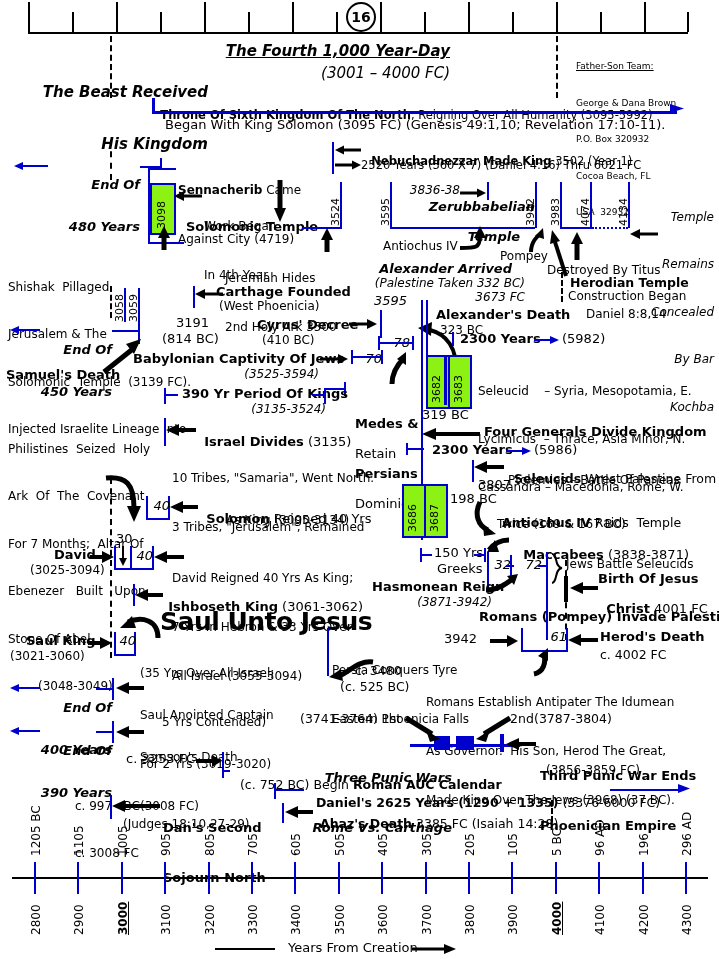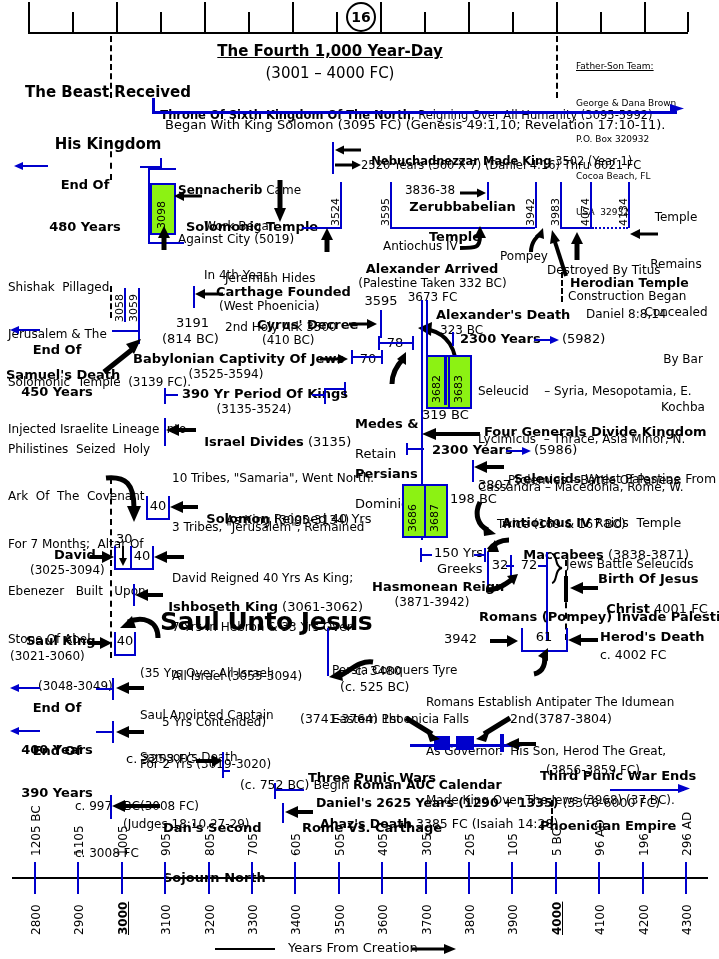--- a/index.html
+++ b/index.html
@@ -2,21 +2,21 @@
 <html><head>
 <meta charset="utf-8">
 <style>
   html,body{margin:0;padding:0;background:#fff;}
   body{width:719px;height:959px;position:relative;overflow:hidden;
        font-family:"DejaVu Sans","Liberation Sans",sans-serif;color:#000;}
   .abs{position:absolute;}
   
   .t{position:absolute;white-space:pre;line-height:1.08;}
   .bold{font-weight:bold;}
-  .ctr{text-align:center;}
+  .ctr{text-align:right;font-style:italic;}
   
   .bl{position:absolute;background:#0000cc;}
   .blk{position:absolute;background:#000;}
   .vdashk{position:absolute;border-left:2px dashed #000;}
   .hdot{position:absolute;border-top:2px dotted #0000cc;}
   
   .gbox{position:absolute;background:#8cf213;border:2px solid #0000cc;}
   .vtext{position:absolute;transform:rotate(-90deg);transform-origin:left top;
          white-space:pre;font-size:11px;line-height:1;}
   .vtextk{position:absolute;transform:rotate(-90deg);transform-origin:left top;
@@ -105,21 +105,21 @@
 <div class="bl abs" style="left:160px;top:158px;width:2px;height:10px;"></div>
 <svg class="arrowsvg" style="left:14px;top:161px;" width="36" height="12">
   <line x1="34" y1="5" x2="8" y2="5" stroke="#0000cc" stroke-width="2"></line>
   <polygon points="0,5 9,1 9,9" fill="#0000cc"></polygon>
 </svg>
 
 <div class="vdashk abs" style="left:110px;top:140px;height:40px;"></div>
 
 <div class="t" style="left:178px;top:150px;font-size:12px;line-height:1.35;">
   <div><span class="bold">Sennacherib</span><span> Came</span></div>
-  <div>Against City (5019)</div>
+  <div>Against City (4719)</div>
 </div>
 <svg class="arrowsvg" style="left:274px;top:180px;" width="16" height="44">
   <line x1="6" y1="0" x2="6" y2="32" stroke="#000" stroke-width="5"></line>
   <polygon points="6,42 0,28 12,28" fill="#000"></polygon>
 </svg>
 
 <div class="gbox" style="left:150px;top:183px;width:22px;height:48px;">
   <span class="vtext" style="left:4px;top:44px;">3098</span>
 </div>
 <div class="bl abs" style="left:148px;top:168px;width:28px;height:2px;"></div>

